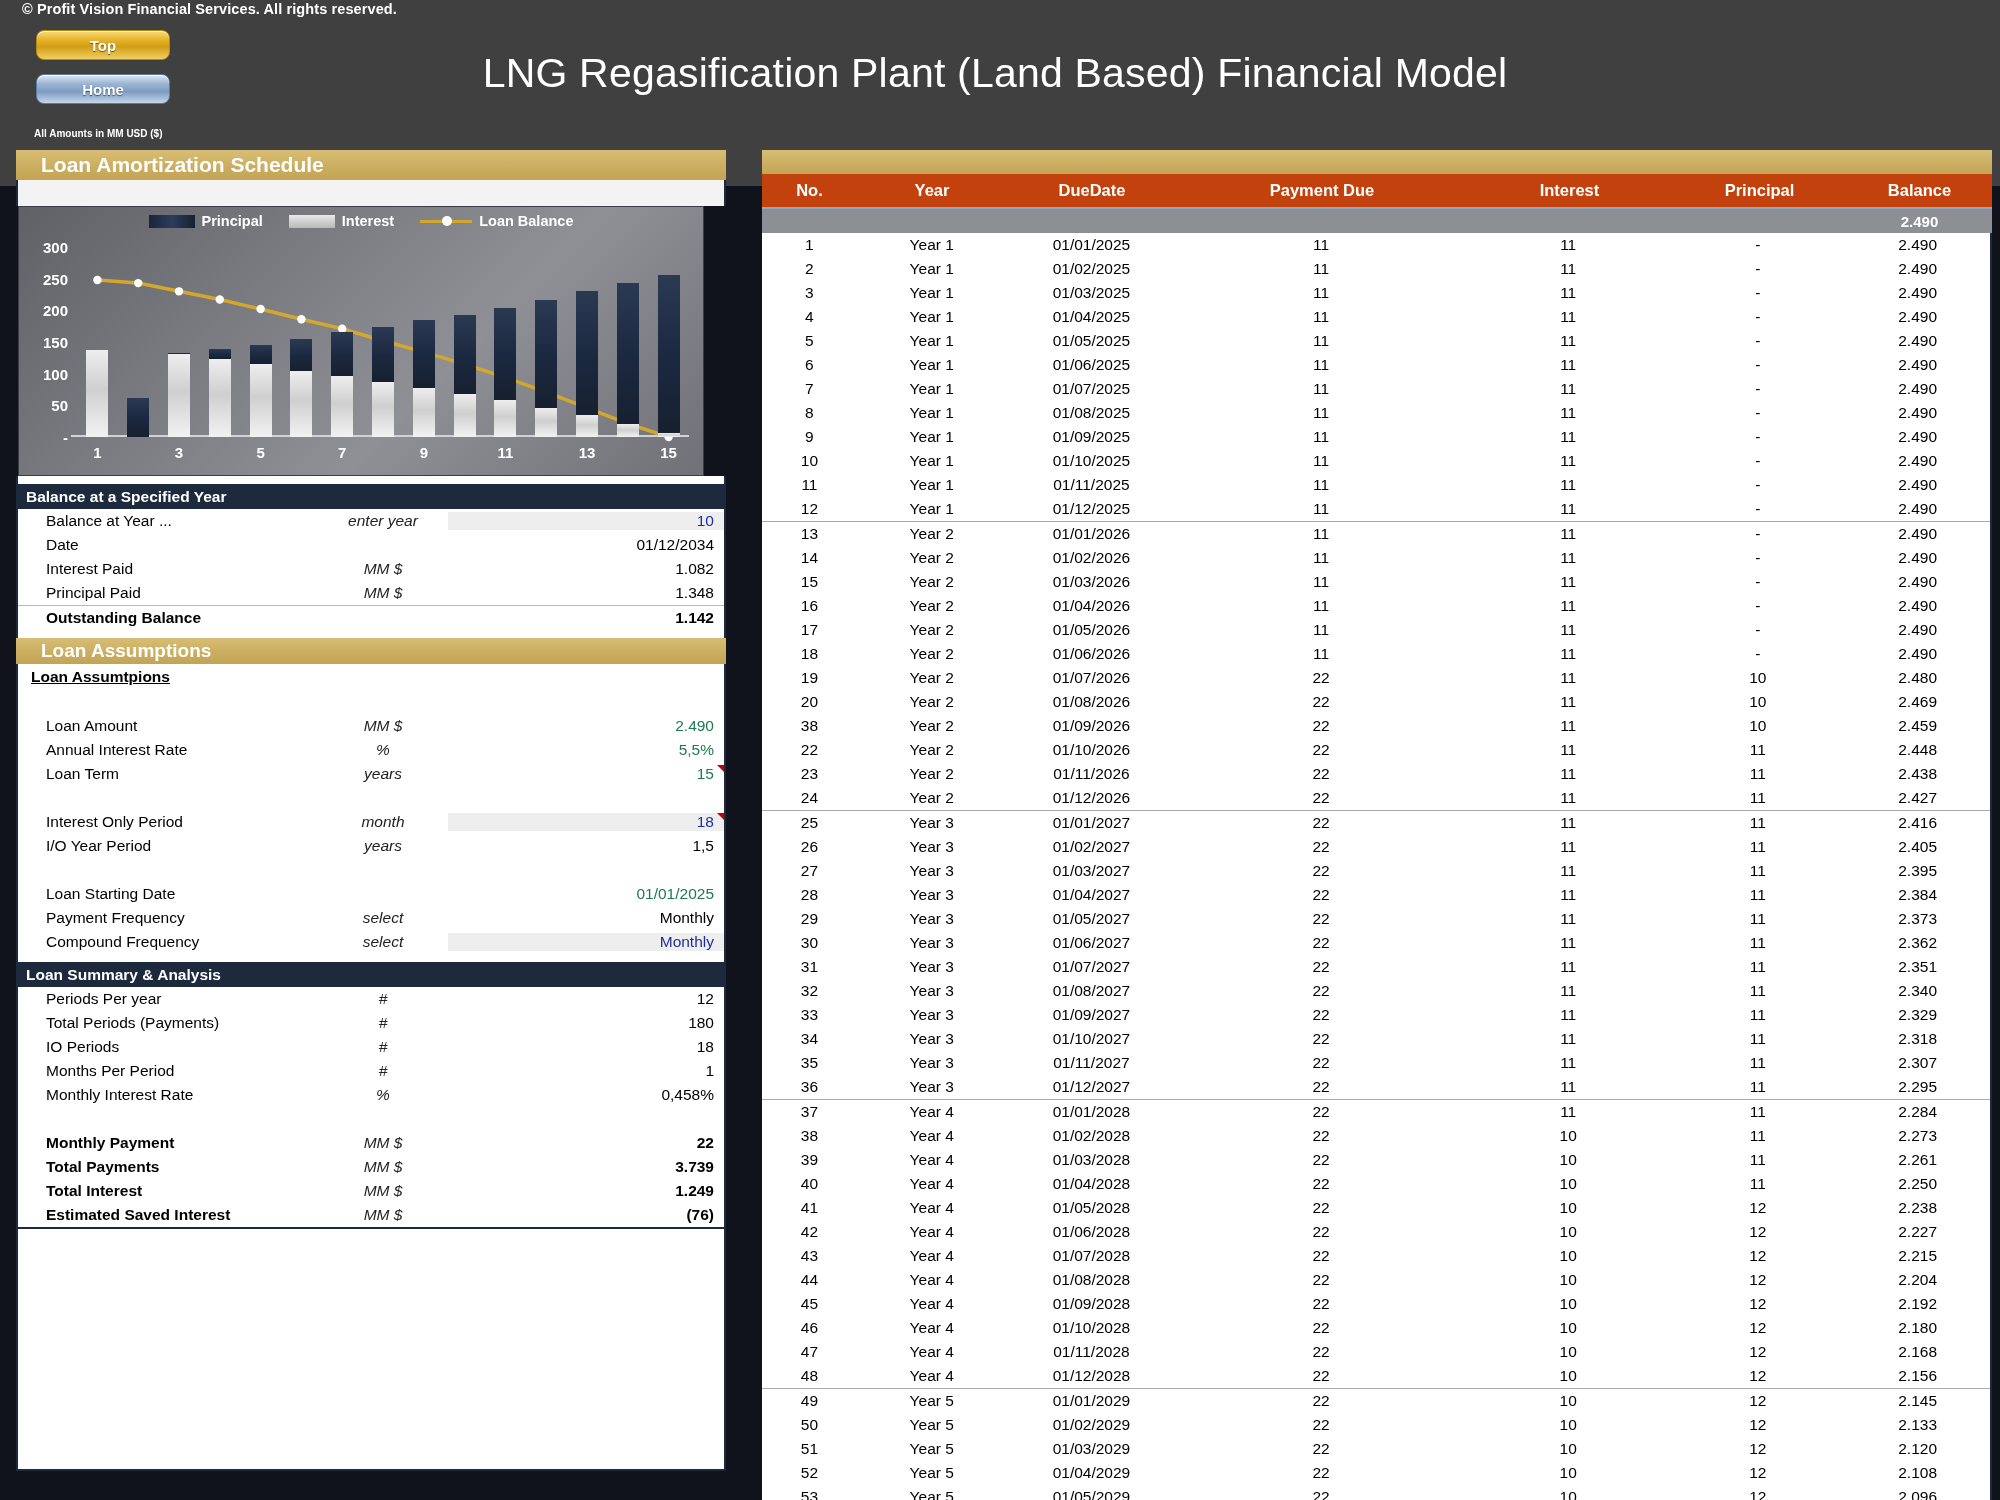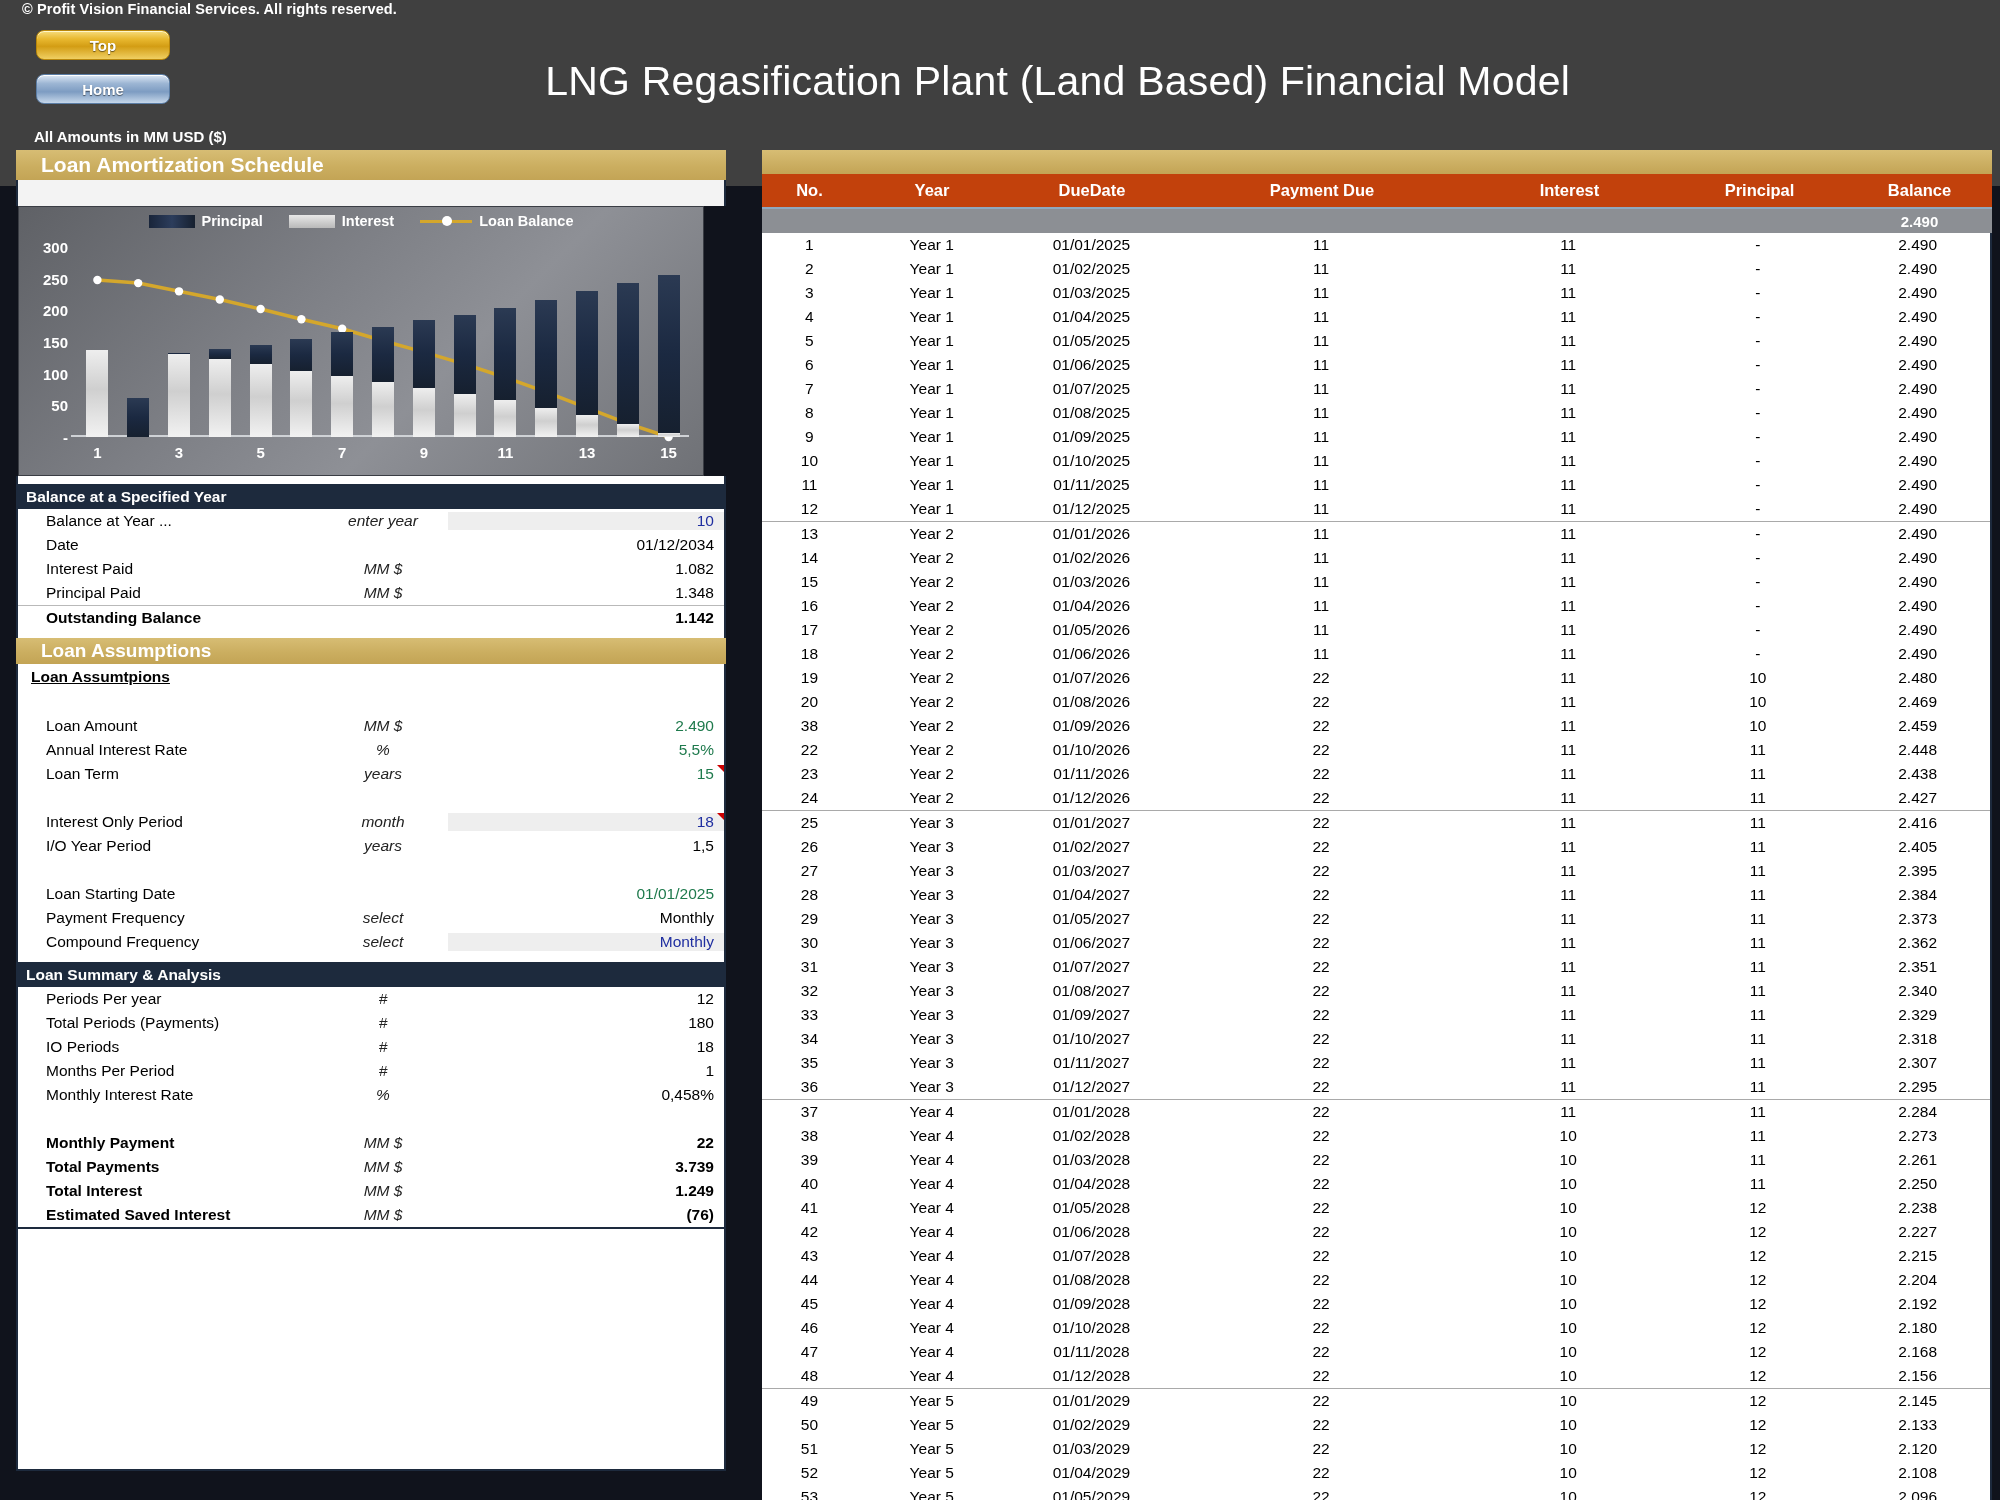--- a/index.html
+++ b/index.html
@@ -13,23 +13,23 @@
   #banner{position:absolute;left:0;top:0;width:2000px;height:186px;background:#404040;}
   #copyright{position:absolute;left:22px;top:1px;font-size:14.5px;font-weight:bold;color:#ffffff;letter-spacing:.1px;}
   .navbtn{position:absolute;left:36px;width:132px;height:28px;border-radius:8px;
           display:flex;align-items:center;justify-content:center;
           font-size:15px;font-weight:bold;color:#ffffff;cursor:pointer;
           text-shadow:0 1px 1px rgba(0,0,0,.55);}
   #btn-top{top:30px;background:linear-gradient(180deg,#f6dc7e 0%,#e9b930 28%,#d39d14 55%,#f0cf62 100%);
            border:1px solid #b8860b;box-shadow:inset 0 1px 0 #fff6c9;}
   #btn-home{top:74px;background:linear-gradient(180deg,#dfe9f6 0%,#9db6d4 30%,#7d9cc2 60%,#c6d7ea 100%);
            border:1px solid #5b7da5;box-shadow:inset 0 1px 0 #ffffff;}
-  #maintitle{position:absolute;left:420px;top:58px;width:1150px;text-align:right;
+  #maintitle{position:absolute;left:420px;top:50px;width:1150px;text-align:center;
              font-size:41px;font-weight:normal;color:#ffffff;letter-spacing:.2px;}
-  #amounts{position:absolute;left:34px;top:128px;font-size:15px;font-weight:bold;color:#ffffff;}
+  #amounts{position:absolute;left:34px;top:128px;font-size:10px;font-weight:bold;color:#ffffff;}
 
   
   #left{position:absolute;left:16px;top:150px;width:710px;}
   .goldbar{height:30px;background:linear-gradient(180deg,#d7bd74 0%,#cbae60 55%,#c3a455 100%);
            display:flex;align-items:center;padding-left:25px;
            font-size:21px;font-weight:bold;color:#ffffff;text-align:center;}
   .navybar{height:25px;background:#1d2a3d;display:flex;align-items:center;padding-left:10px;
            font-size:15.5px;font-weight:bold;color:#ffffff;}
   .whitestrip{height:26px;background:#f3f3f3;border-left:2px solid #1d2a3d;border-right:2px solid #1d2a3d;}
 

